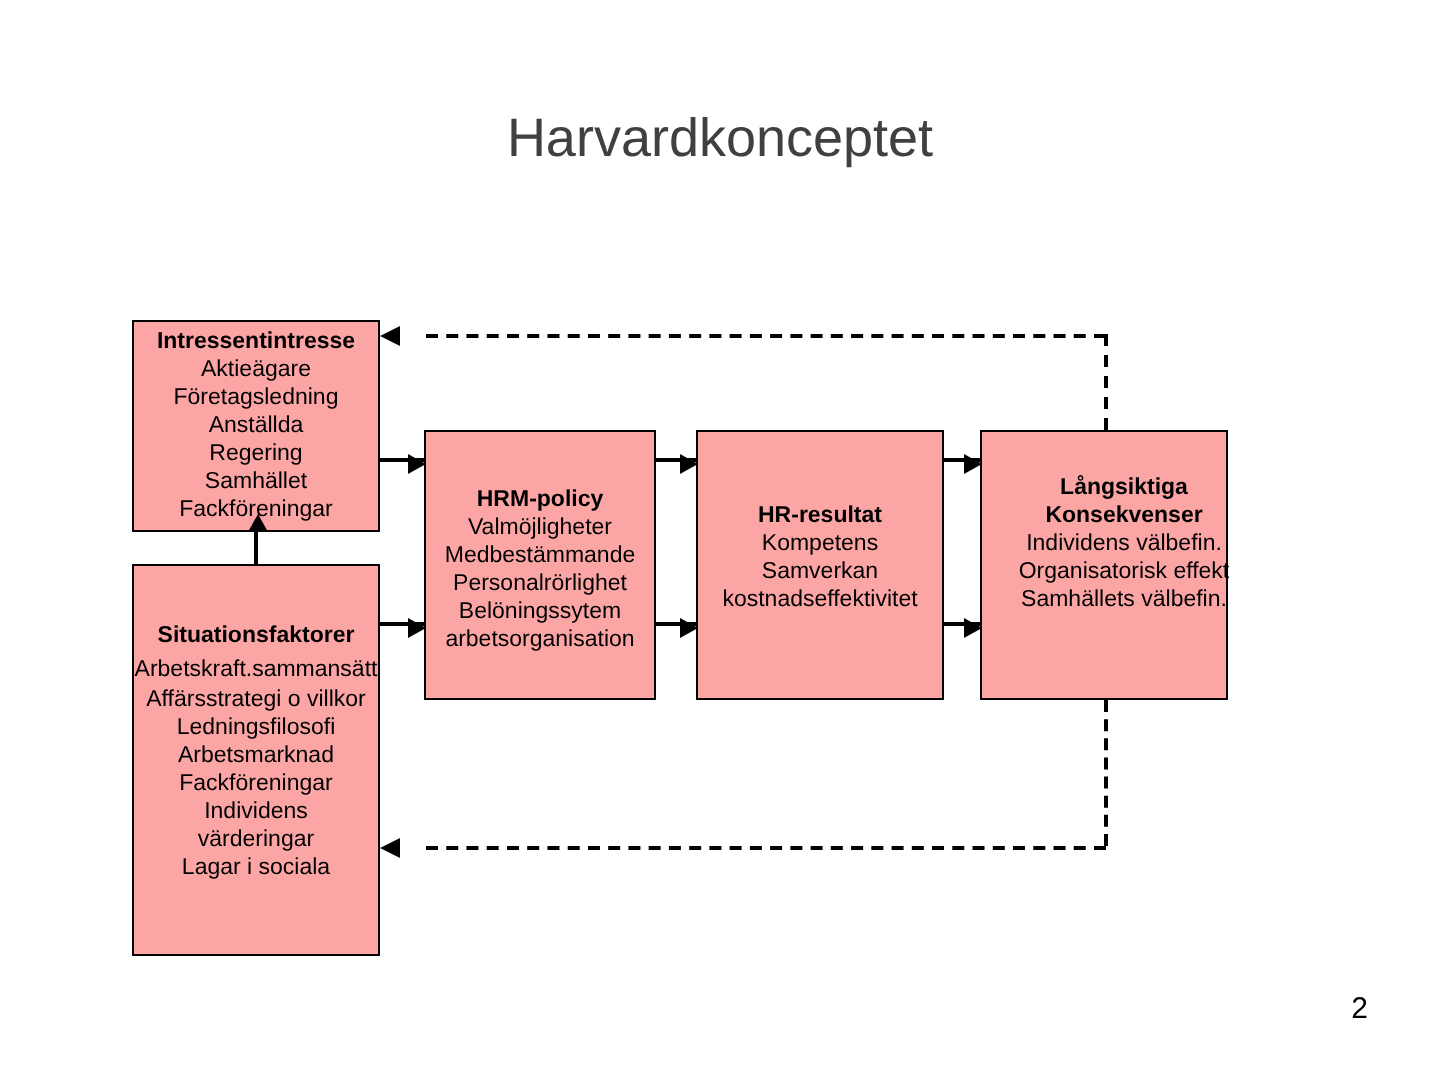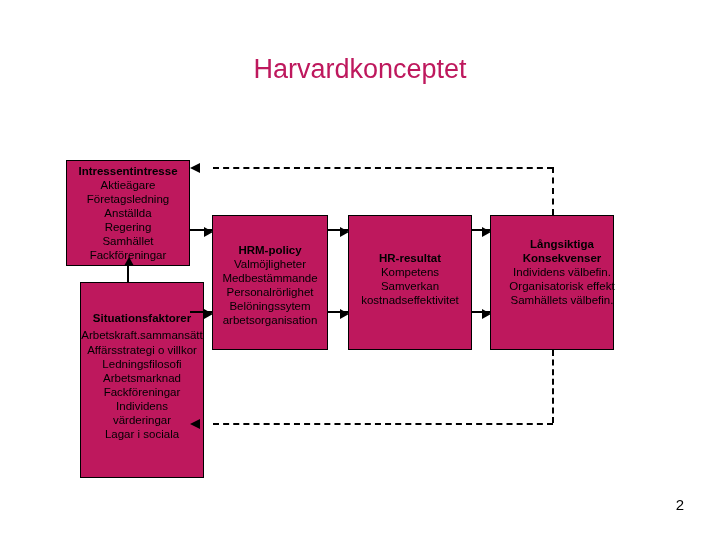--- a/index.html
+++ b/index.html
@@ -26,29 +26,29 @@
   
   .slide-title {
     position: absolute;
     left: 0;
     top: 54px;
     width: 720px;
     text-align: center;
     font-size: 27px;
     font-weight: normal;
     letter-spacing: 0px;
-    color: #be185d;
+    color: #404040;
     white-space: nowrap;
   }
 
   
   .node-box {
     position: absolute;
     box-sizing: border-box;
-    background: #be185d;
+    background: #fca5a5;
     border: 1px solid #000000;
     text-align: center;
     overflow: visible;
   }
   .node-inner {
     position: absolute;
     left: 50%;
     transform: translateX(-50%);
     width: 180px;
     text-align: center;
@@ -71,21 +71,21 @@
   #box-stakeholders {
     left: 66px;
     top: 160px;
     width: 124px;
     height: 106px;
   }
   #box-stakeholders .node-inner { top: 3px; }
 
   
   #box-situation {
-    left: 80px;
+    left: 66px;
     top: 282px;
     width: 124px;
     height: 196px;
   }
   #box-situation .node-inner { top: 28px; }
   #box-situation .clip-line {
     display: block;
     width: 124px;
     margin: 0 auto;
     overflow: hidden;

